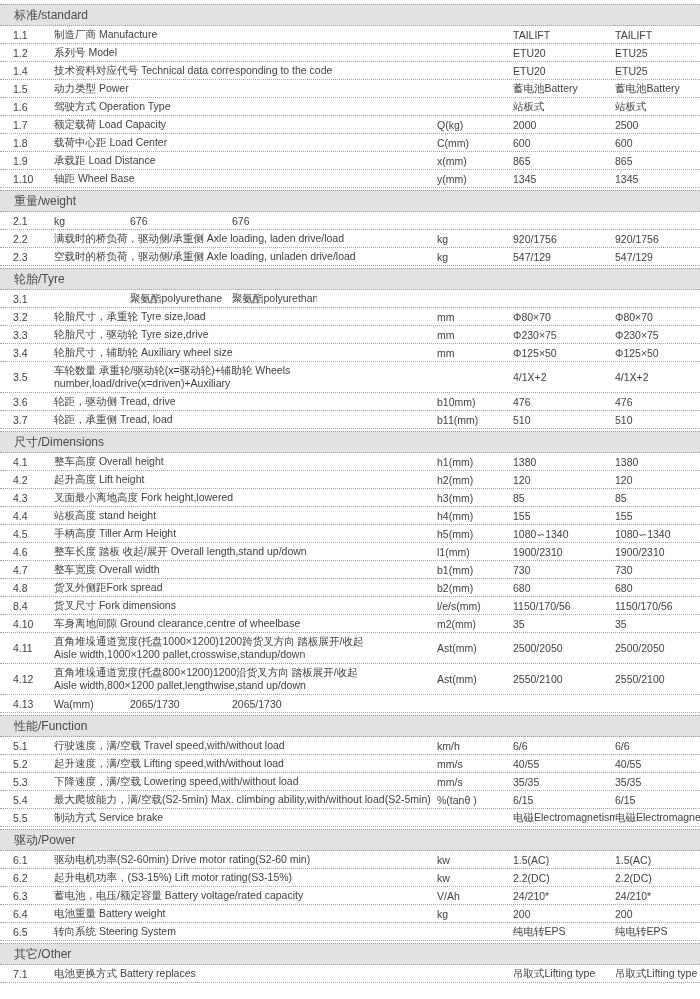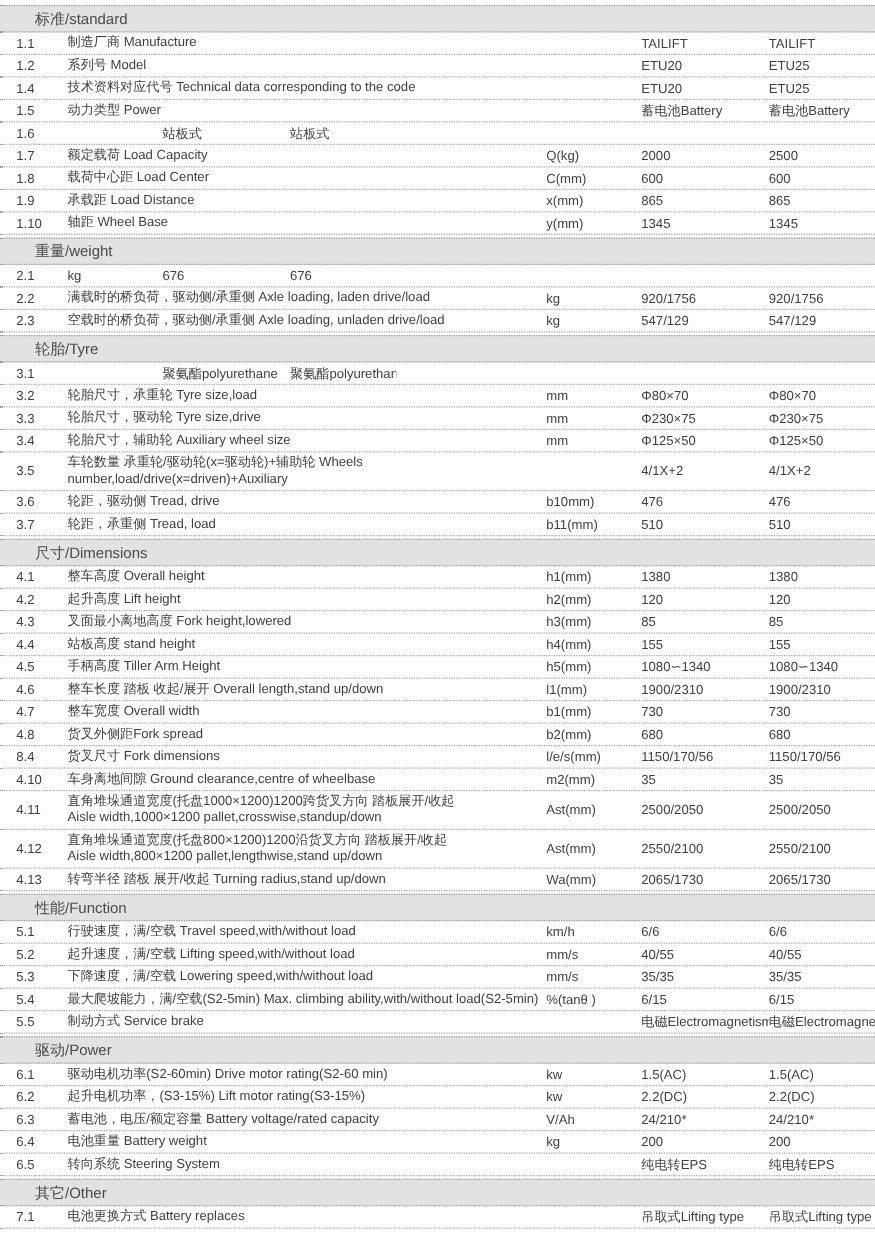--- a/index.html
+++ b/index.html
@@ -7,21 +7,21 @@
     width:700px;height:999px;overflow:hidden;
     font-family:"Liberation Sans","DejaVu Sans",sans-serif;
     color:#3f3f3f;
   }
   .sheet{width:700px;height:999px;padding-top:2px;box-sizing:border-box;overflow:hidden;}
   .section-header{
     background:#e2e2e2;
     border-top:1px dotted #9c9c9c;
     border-bottom:1px dotted #9c9c9c;
     height:20px;line-height:20px;
-    padding-left:28px;
+    padding-left:14px;
     font-size:12px;color:#4a4a4a;
     margin-top:2px;
   }
   .row{
     display:flex;align-items:center;
     border-bottom:1px dotted #a5a5a5;
     min-height:17px;
     font-size:10.5px;
     padding:0;
   }
@@ -61,20 +61,21 @@
         </div>
         <div class="row">
           <span class="no">1.5</span>
           <span class="label">动力类型 Power</span>
           <span class="unit"></span>
           <span class="v1">蓄电池Battery</span>
           <span class="v2">蓄电池Battery</span>
         </div>
         <div class="row">
           <span class="no">1.6</span>
+          <span class="label">驾驶方式 Operation Type</span>
           <span class="unit"></span>
           <span class="v1">站板式</span>
           <span class="v2">站板式</span>
         </div>
         <div class="row">
           <span class="no">1.7</span>
           <span class="label">额定载荷 Load Capacity</span>
           <span class="unit">Q(kg)</span>
           <span class="v1">2000</span>
           <span class="v2">2500</span>
@@ -258,21 +259,20 @@
         <div class="row">
           <span class="no">4.12</span>
           <span class="label">直角堆垛通道宽度(托盘800×1200)1200沿货叉方向  踏板展开/收起
 Aisle width,800×1200 pallet,lengthwise,stand up/down</span>
           <span class="unit">Ast(mm)</span>
           <span class="v1">2550/2100</span>
           <span class="v2">2550/2100</span>
         </div>
         <div class="row">
           <span class="no">4.13</span>
-          <span class="label">转弯半径 踏板 展开/收起 Turning radius,stand up/down</span>
           <span class="unit">Wa(mm)</span>
           <span class="v1">2065/1730</span>
           <span class="v2">2065/1730</span>
         </div>
       </div>
       <div>
         <div class="section-header">性能/Function</div>
         <div class="row">
           <span class="no">5.1</span>
           <span class="label">行驶速度，满/空载  Travel speed,with/without load</span>

